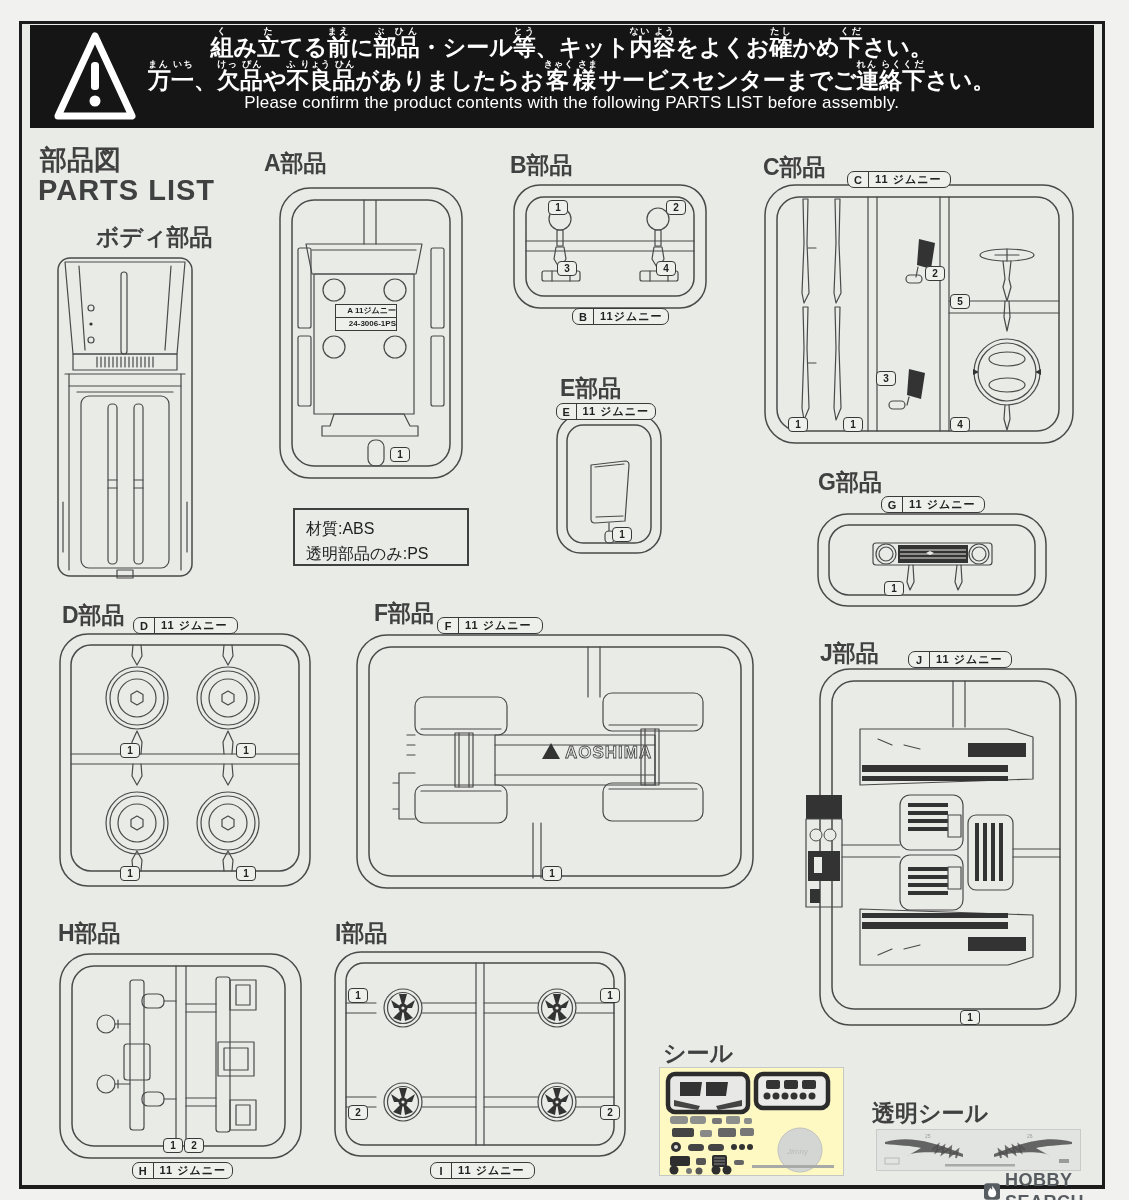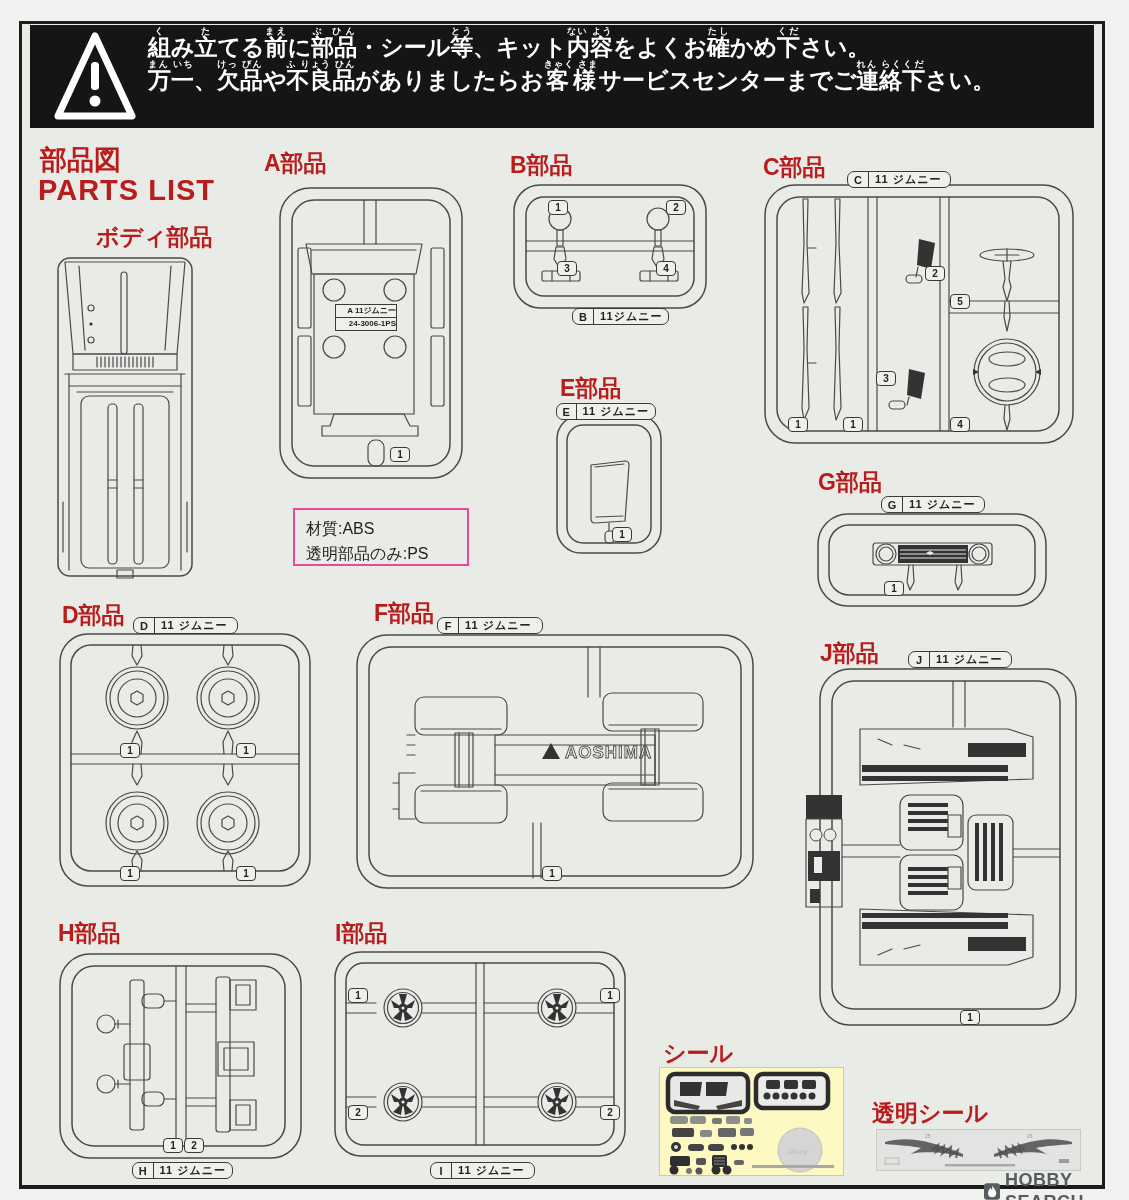--- a/index.html
+++ b/index.html
@@ -3,44 +3,44 @@
 <meta charset="utf-8">
 <style>
   html,body{margin:0;padding:0;background:#f1f2ef;}
   .sheet{position:relative;width:1129px;height:1200px;overflow:hidden;
          font-family:"Liberation Sans",sans-serif;color:#1e1e1e;}
   .frame{position:absolute;left:19px;top:21px;width:1086px;height:1168px;
          border:3px solid #1c1c1c;border-bottom-width:4px;background:#e9ebe7;box-sizing:border-box;z-index:0;}
   
   .banner{position:absolute;left:30px;top:25px;width:1064px;height:103px;background:#151515;z-index:2;}
   .banner .tri{position:absolute;left:22px;top:5px;}
-  .btxt{position:absolute;left:118px;top:1px;display:flex;flex-direction:column;}
+  .btxt{position:absolute;left:118px;top:1px;display:flex;flex-direction:column;align-items:center;}
   .jp-line{font-size:23px;font-weight:bold;color:#fff;white-space:nowrap;line-height:1.05;}
   .jp-line rt{font-size:9px;font-weight:bold;letter-spacing:1px;}
   ruby{ruby-position:over;}
   .en-line{font-size:17px;color:#fff;font-weight:400;margin-top:1px;letter-spacing:0.2px;}
   
-  .lbl{position:absolute;font-weight:bold;color:#b91c1c;white-space:nowrap;z-index:2;}
+  .lbl{position:absolute;font-weight:bold;color:#404040;white-space:nowrap;z-index:2;}
   .t27{font-size:27px;} .t29{font-size:29px;letter-spacing:1px;} .t22{font-size:23px;}
   
   .tag{position:absolute;height:17px;display:flex;align-items:stretch;border:1.6px solid #3a3a3a;
        border-radius:7px;background:#eef0ec;font-size:11px;font-weight:bold;color:#222;z-index:3;box-sizing:border-box;}
   .tag .lt{width:20px;display:flex;align-items:center;justify-content:center;border-right:1.6px solid #3a3a3a;}
   .tag .nm{display:flex;align-items:center;justify-content:center;padding:0 6px;white-space:nowrap;letter-spacing:1px;}
   
   .co{position:absolute;min-width:14px;height:13px;padding:0 2px;border:1.6px solid #383838;border-radius:4px;
       background:#eef0ec;font-weight:bold;font-size:10px;line-height:13px;text-align:center;color:#222;z-index:3;}
   
   svg.art{position:absolute;overflow:visible;z-index:1;}
   .fr{fill:none;stroke:#4a4a4a;stroke-width:1.5;}
   .ln{fill:none;stroke:#4a4a4a;stroke-width:1.2;stroke-linejoin:round;stroke-linecap:round;}
   .dk{fill:#333;stroke:none;}
   .gy{fill:#8d8f8c;stroke:none;}
   
-  .mat{position:absolute;left:293px;top:508px;width:150px;height:40px;border:2px solid #ec4899;
+  .mat{position:absolute;left:293px;top:508px;width:150px;height:40px;border:2px solid #404040;
        padding:7px 11px;font-size:16px;line-height:1.55;background:#e9ebe7;z-index:2;}
   
   .sealsheet{position:absolute;left:660px;top:1068px;width:183px;height:107px;background:#fef9c3;
              box-shadow:0 0 0 1px #c6c8c5;z-index:1;}
   .clearsheet{position:absolute;left:877px;top:1130px;width:203px;height:40px;background:#e2e4e1;
               box-shadow:0 0 0 1px #c9cbc8;z-index:1;}
   
   .wm{position:absolute;left:984px;top:1169px;display:flex;align-items:center;gap:5px;z-index:5;}
   .wm .txt{font-size:19px;font-weight:bold;color:#575c60;letter-spacing:0.5px;transform:scaleX(0.95);transform-origin:left;}
   .fine{position:absolute;background:#a8aaa7;height:3px;z-index:2;}
@@ -53,20 +53,21 @@
 
   <div class="banner">
     <svg class="tri" width="86" height="94" viewBox="0 0 86 94">
       <polygon points="43,6 80,86 6,86" fill="#151515" stroke="#ffffff" stroke-width="7" stroke-linejoin="round"></polygon>
       <rect x="39" y="32" width="8" height="28" rx="3.5" fill="#ffffff"></rect>
       <circle cx="43" cy="71" r="5.5" fill="#ffffff"></circle>
     </svg>
     <div class="btxt">
       <div class="jp-line"><ruby>組<rt>く</rt></ruby><ruby>み<rt></rt></ruby><ruby>立<rt>た</rt></ruby><ruby>てる<rt></rt></ruby><ruby>前<rt>まえ</rt></ruby><ruby>に<rt></rt></ruby><ruby>部品<rt>ぶ ひん</rt></ruby><ruby>・シール<rt></rt></ruby><ruby>等<rt>とう</rt></ruby><ruby>、キット<rt></rt></ruby><ruby>内容<rt>ない よう</rt></ruby><ruby>をよくお<rt></rt></ruby><ruby>確<rt>たし</rt></ruby><ruby>かめ<rt></rt></ruby><ruby>下<rt>くだ</rt></ruby><ruby>さい。<rt></rt></ruby></div>
       <div class="jp-line"><ruby>万一<rt>まん いち</rt></ruby><ruby>、<rt></rt></ruby><ruby>欠品<rt>けっ ぴん</rt></ruby><ruby>や<rt></rt></ruby><ruby>不良品<rt>ふ りょう ひん</rt></ruby><ruby>がありましたらお<rt></rt></ruby><ruby>客様<rt>きゃく さま</rt></ruby><ruby>サービスセンターまでご<rt></rt></ruby><ruby>連絡<rt>れん らく</rt></ruby><ruby>下<rt>くだ</rt></ruby><ruby>さい。<rt></rt></ruby></div>
+      <div class="en-line">Please confirm the product contents with the following PARTS LIST before assembly.</div>
     </div>
   </div>
 
   <div class="lbl t27" style="left:40px;top:142px;">部品図</div>
   <div class="lbl t29" style="left:38px;top:174px;">PARTS LIST</div>
 
   <div class="lbl t22" style="left:60px;top:222px;margin-left:36px;">ボディ部品</div>
   <svg class="art" style="left:55px;top:252px;" width="140" height="330" viewBox="0 0 140 330">
     <rect class="fr" x="3" y="6" width="134" height="318" rx="12"></rect>
     <path class="ln" d="M10,10 L130,10 L122,102 L18,102 Z"></path>

